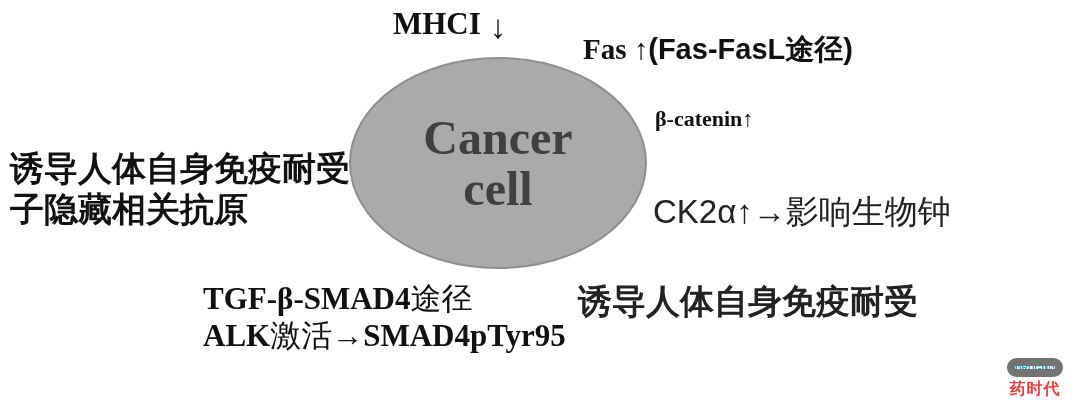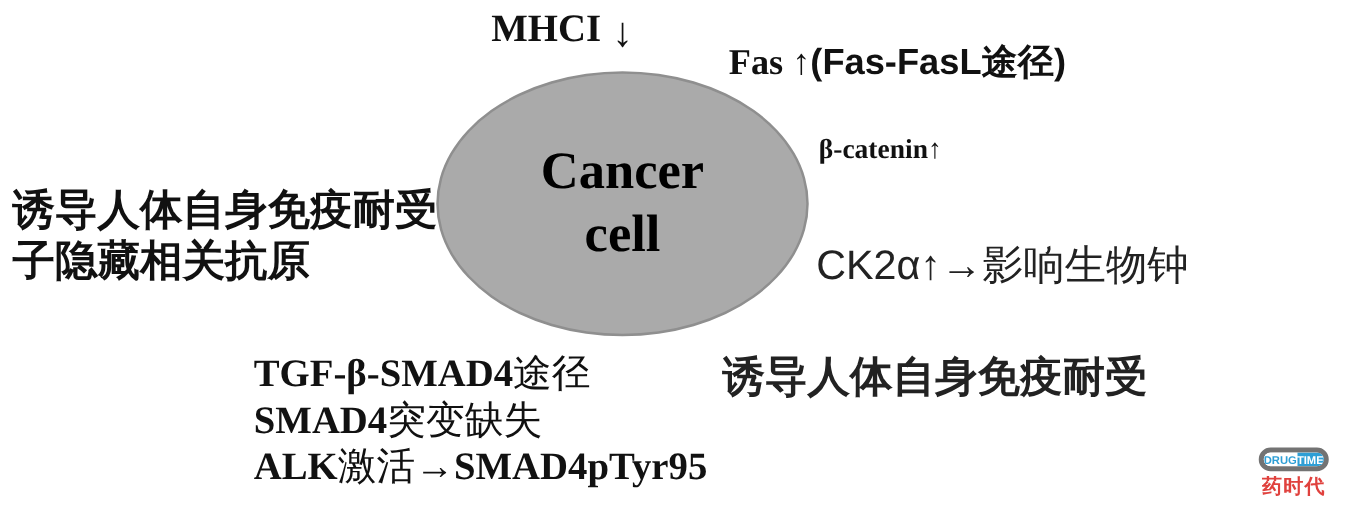--- a/index.html
+++ b/index.html
@@ -9,22 +9,22 @@
   }
 
   
   .cell-ellipse {
     position:absolute; left:349px; top:57px; width:298px; height:212px;
     background:#aaaaaa; border:2px solid #8f8f8f; border-radius:50%;
     box-sizing:border-box; display:flex; flex-direction:column;
     align-items:center; justify-content:center;
   }
   .cell-line {
-    color:#000000; font-family:"Liberation Serif", serif; font-weight:bold;
-    font-size:42px; line-height:51px; text-align:center;
+    color:#404040; font-family:"Liberation Serif", serif; font-weight:bold;
+    font-size:48px; line-height:51px; text-align:center;
   }
 
   
   .mhci {
     position:absolute; left:393px; top:5px;
     font-family:"Liberation Serif", serif; font-weight:bold; font-size:31px;
   }
   .mhci .down-arrow { font-weight:normal; font-size:33px; margin-left:9px; position:relative; top:4px; }
 
   .surface-block {
@@ -60,21 +60,21 @@
 
   .tolerance-line {
     position:absolute; left:578px; top:279px;
     font-weight:bold; font-size:34px; color:#222;
   }
 
   
   .logo { position:absolute; left:1006px; top:358px; width:58px; text-align:center; }
   .capsule {
     display:flex; width:56px; height:19px; box-sizing:border-box;
-    border:4px solid #737373; border-radius:11px; overflow:hidden; margin:0 auto;
+    border:8px solid #737373; border-radius:11px; overflow:hidden; margin:0 auto;
     background:#fff;
   }
   .capsule .half {
     flex:1; display:flex; align-items:center; justify-content:center;
     font-size:9px; font-weight:bold; font-family:"Liberation Sans", sans-serif;
     letter-spacing:0px;
   }
   .capsule .half.drug  { background:#ffffff; color:#2e9fd6; }
   .capsule .half.times { background:#2e9fd6; color:#ffffff; }
   .brand-cn {
@@ -108,23 +108,20 @@
 
   <div class="beta-catenin">β-catenin↑</div>
 
   <div class="ck2a-line">CK2α↑→影响生物钟</div>
 
   <div class="tgf-block">
     <div>
       <span class="en">TGF-β-SMAD4</span><span class="cn">途径</span>
     </div>
     <div>
-      <span class="en">SMAD4</span><span class="cn">突变缺失</span>
-    </div>
-    <div>
       <span class="en">ALK</span><span class="cn">激活→</span><span class="en">SMAD4pTyr95</span>
     </div>
   </div>
 
   <div class="tolerance-line">诱导人体自身免疫耐受</div>
 
   <div class="logo">
     <div class="capsule">
       <div class="half drug">DRUG</div>
       <div class="half times">TIMES</div>

